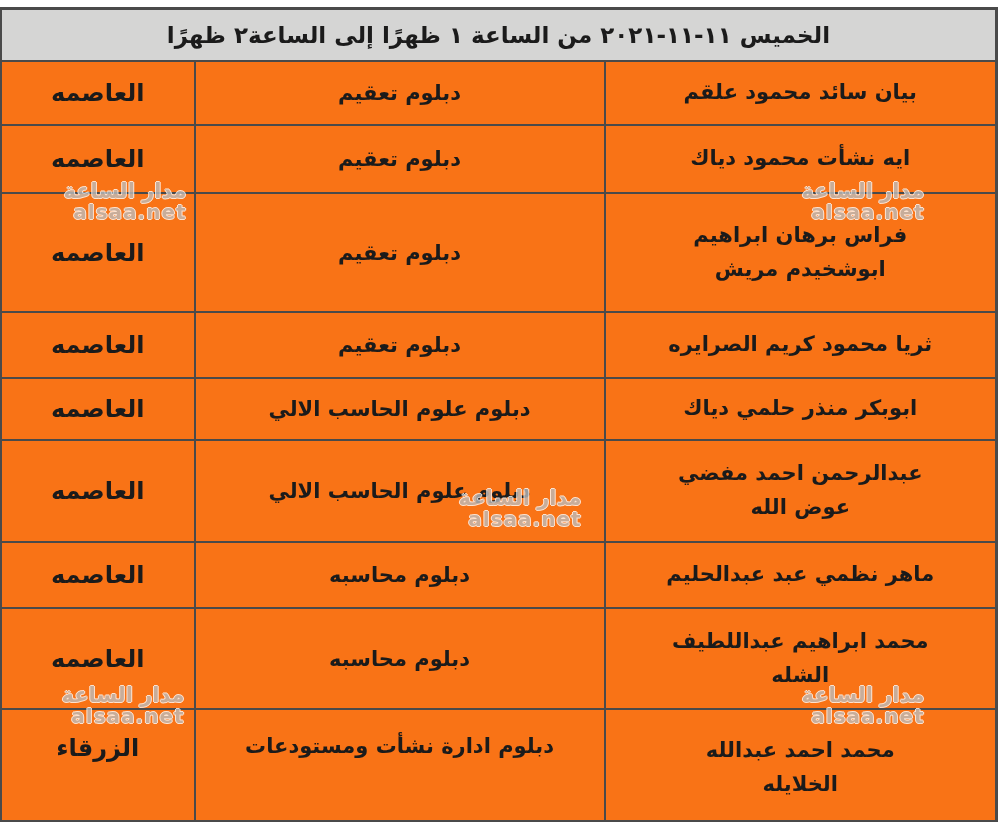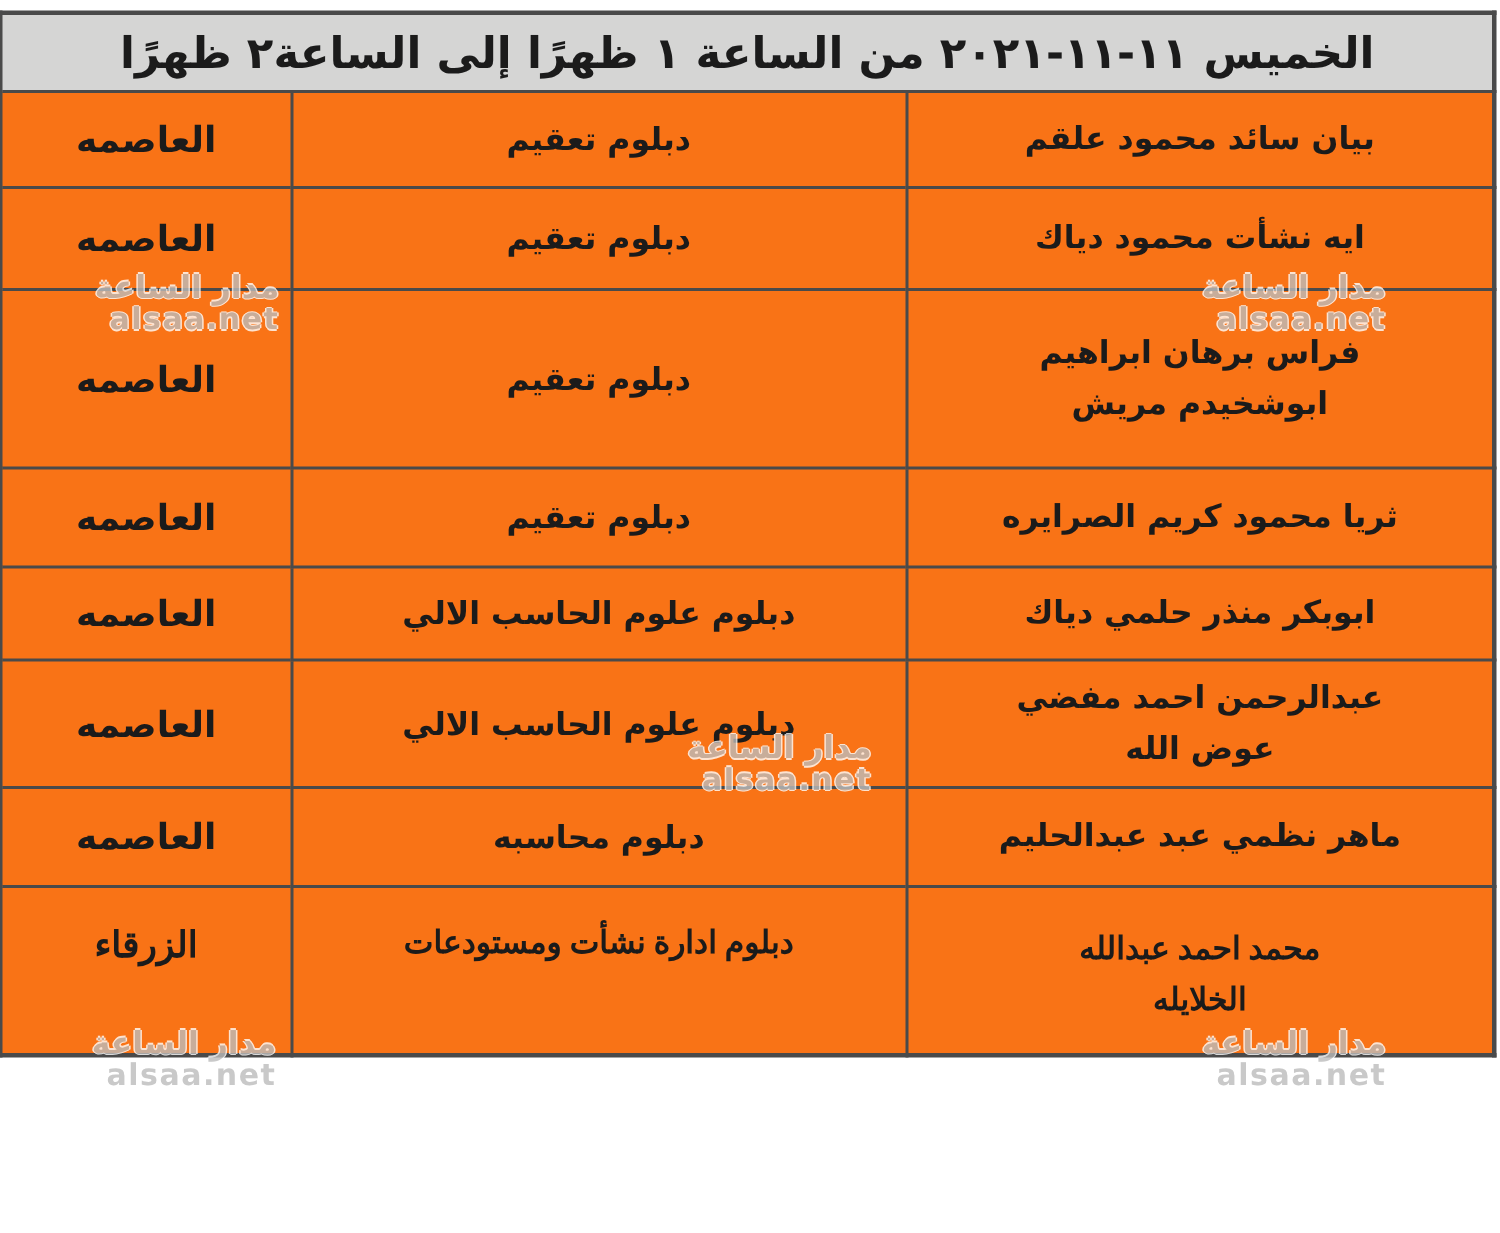--- a/index.html
+++ b/index.html
@@ -30,35 +30,34 @@
     background: #f97316;
     color: #1b1b1b;
     font-weight: bold;
     text-align: center;
     vertical-align: middle;
     padding: 2px 8px;
   }
   tr.hdr td {
     background: #d5d5d4;
     height: 46px;
-    font-size: 29px;
+    font-size: 23px;
     letter-spacing: 0.5px;
     margin-top: 32px;
   }
   td.name {
     font-size: 21px;
     white-space: pre-line;
     line-height: 1.6;
   }
   td.dip { font-size: 21px; }
   td.city { font-size: 24px; }
   tr.va-top td {
     vertical-align: top;
     padding-top: 24px;
-    font-family: Liberation Serif, serif;
   }
   .wm {
     position: absolute;
     transform: translate(-50%, -50%);
     text-align: right;
     pointer-events: none;
     color: #bcbcbc;
     font-weight: bold;
     opacity: 0.8;
     text-shadow: 0 1px 0 #ffffff, 0 -1px 0 #ffffff, 1px 0 0 #ffffff, -1px 0 0 #ffffff;
@@ -109,33 +108,39 @@
         <td class="dip">دبلوم تعقيم</td>
         <td class="city">العاصمه</td>
       </tr>
 
       <tr style="height:62px">
         <td class="name">ابوبكر منذر حلمي دياك</td>
         <td class="dip">دبلوم علوم الحاسب الالي</td>
         <td class="city">العاصمه</td>
       </tr>
 
-      <tr style="height:85px">
+      <tr style="height:102px">
         <td class="name">عبدالرحمن احمد مفضي
 عوض الله</td>
         <td class="dip">دبلوم علوم الحاسب الالي</td>
         <td class="city">العاصمه</td>
       </tr>
 
       <tr style="height:66px">
         <td class="name">ماهر نظمي عبد عبدالحليم</td>
         <td class="dip">دبلوم محاسبه</td>
         <td class="city">العاصمه</td>
       </tr>
 
+      <tr style="height:101px">
+        <td class="name">محمد ابراهيم عبداللطيف
+الشله</td>
+        <td class="dip">دبلوم محاسبه</td>
+        <td class="city">العاصمه</td>
+      </tr>
 
       <tr style="height:112px" class="va-top">
         <td class="name">محمد احمد عبدالله
 الخلايله</td>
         <td class="dip">دبلوم ادارة نشأت ومستودعات</td>
         <td class="city">الزرقاء</td>
       </tr>
     </tbody>
   </table>
 

